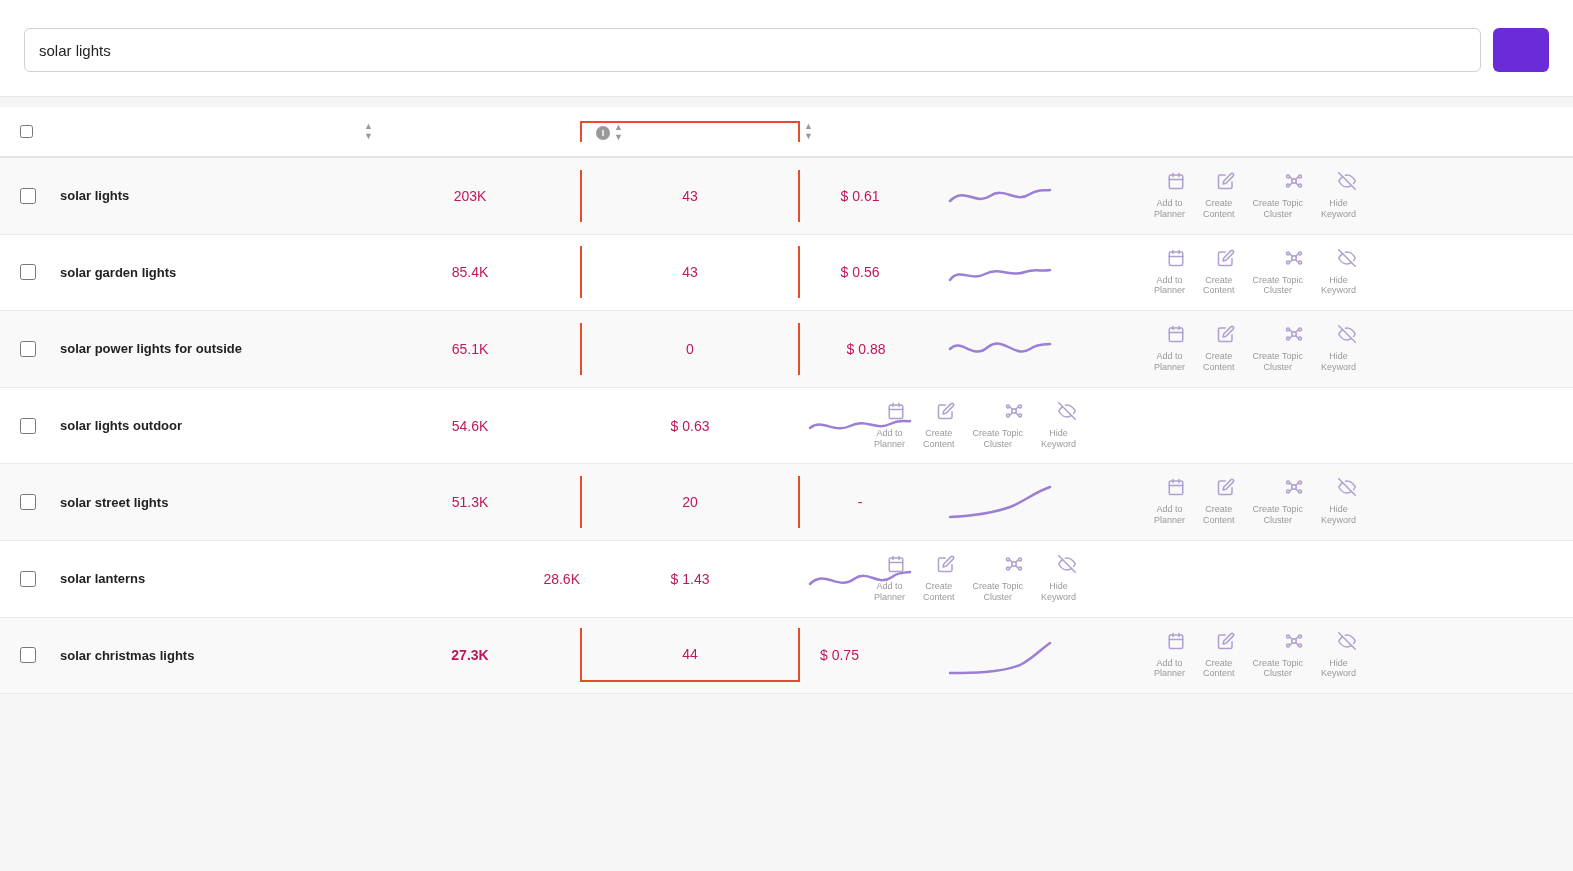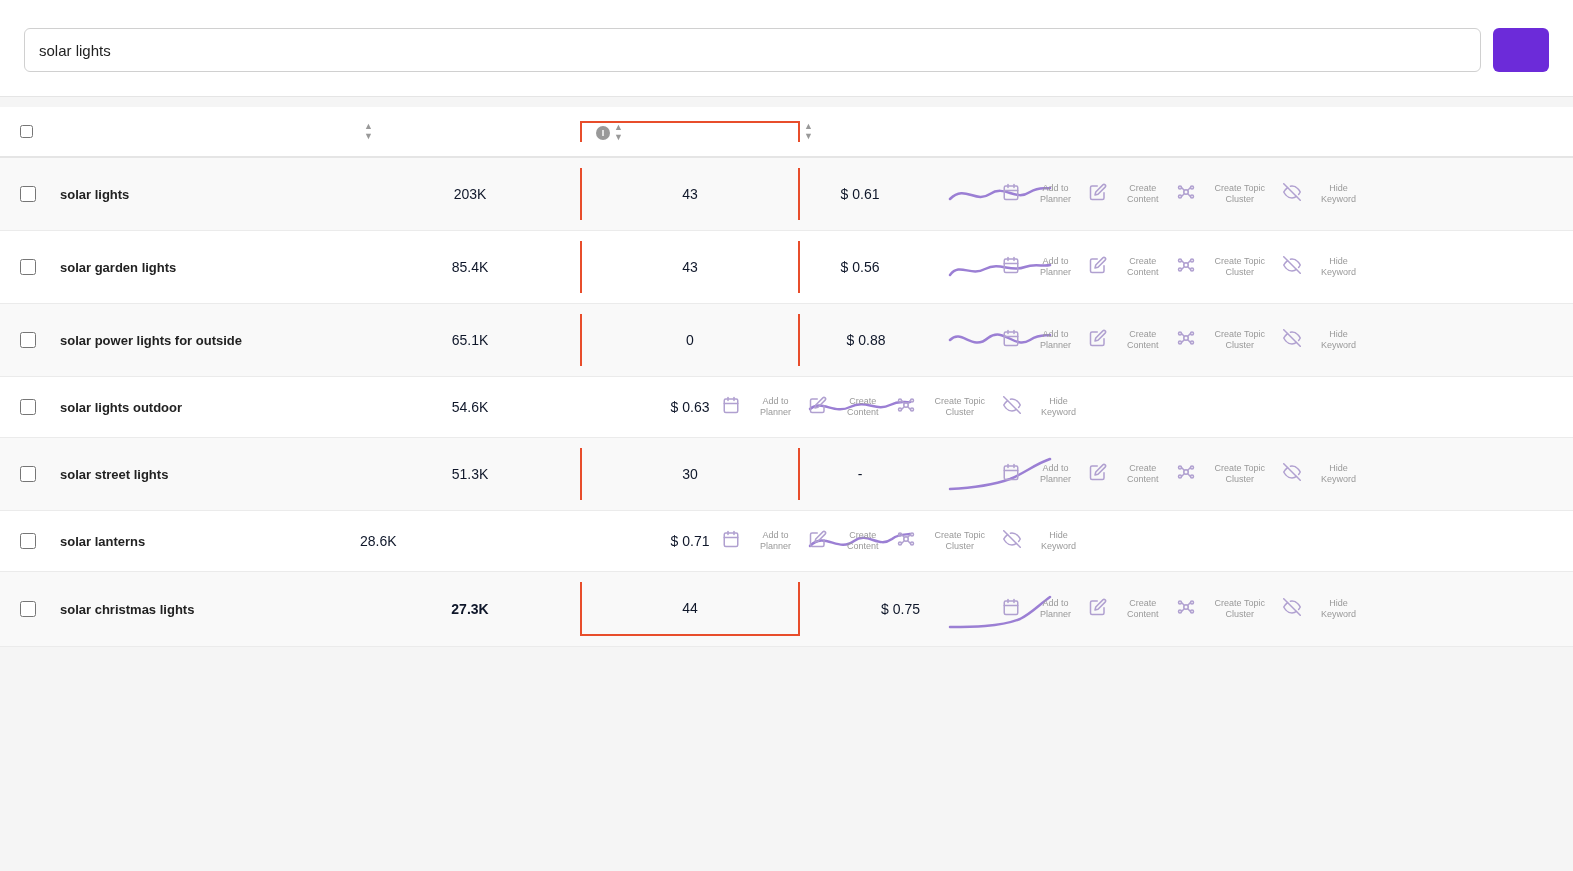--- a/index.html
+++ b/index.html
@@ -123,21 +123,21 @@
     }
 
     .keyword-cell {
       font-weight: 700;
       font-size: 13px;
     }
 
     .volume-cell, .difficulty-cell, .cpc-cell {
       font-size: 14px;
       font-weight: 500;
-      color: #0f172a;
+      color: #be185d;
     }
 
     .difficulty-cell {
       position: relative;
     }
 
     .trends-cell {
       display: flex;
       align-items: center;
       justify-content: center;
@@ -145,23 +145,23 @@
 
     .action-cell {
       display: flex;
       gap: 10px;
       align-items: center;
       justify-content: flex-end;
     }
 
     .action-btn {
       display: flex;
-      flex-direction: row;
-      align-items: center;
-      gap: 20px;
+      flex-direction: column;
+      align-items: flex-end;
+      gap: 3px;
       cursor: pointer;
       background: none;
       border: none;
       padding: 4px;
     }
 
     .action-icon {
       font-size: 18px;
       color: #b0a0d0;
     }
@@ -456,21 +456,21 @@
       <span class="action-label">Hide<br>Keyword</span>
     </button>
         </div>
   </div>
       <div class="table-row" style="background: rgb(249, 249, 249);">
     <div class="checkbox-cell">
       <input type="checkbox" style="">
     </div>
     <div class="keyword-cell">solar street lights</div>
     <div class="volume-cell" style="text-align:center;">51.3K</div>
-    <div class="difficulty-cell" style="border-left: 2.5px solid #e84d2b;border-right: 2.5px solid #e84d2b; padding: 18px 10px; text-align: center;">30</div>
+    <div class="difficulty-cell" style="border-left: 2.5px solid #e84d2b;border-right: 2.5px solid #e84d2b; padding: 18px 10px; text-align: center;">20</div>
     <div class="cpc-cell" style="text-align:center;">-</div>
     <div class="trends-cell">
           <svg class="trend-svg" width="100" height="40" viewBox="0 0 100 40" fill="none" xmlns="http://www.w3.org/2000/svg">
     <path d="M0,35 C20,34 40,32 60,25 C75,19 85,10 100,5" stroke="#9b7fd4" stroke-width="2.5" fill="none" stroke-linecap="round"></path>
   </svg>
         </div>
     <div class="action-cell">
           <button class="action-btn">
       <span class="action-icon"><svg width="18" height="18" viewBox="0 0 24 24" fill="none" stroke="#b0a0d0" stroke-width="2" stroke-linecap="round" stroke-linejoin="round">
                 <rect x="3" y="4" width="18" height="18" rx="2"></rect>
@@ -509,22 +509,22 @@
               </svg></span>
       <span class="action-label">Hide<br>Keyword</span>
     </button>
         </div>
   </div>
       <div class="table-row" style="background: rgb(255, 255, 255);">
     <div class="checkbox-cell">
       <input type="checkbox" style="">
     </div>
     <div class="keyword-cell">solar lanterns</div>
-    <div class="volume-cell" style="text-align:left;">28.6K</div>
-    <div class="cpc-cell" style="text-align:center;">$ 0.71</div>
+    <div class="volume-cell" style="text-align:right;">28.6K</div>
+    <div class="cpc-cell" style="text-align:center;">$ 1.43</div>
     <div class="trends-cell">
           <svg class="trend-svg" width="100" height="40" viewBox="0 0 100 40" fill="none" xmlns="http://www.w3.org/2000/svg">
     <path d="M0,25 C15,10 28,32 44,20 C58,10 68,28 82,18 C90,12 96,14 100,13" stroke="#9b7fd4" stroke-width="2.5" fill="none" stroke-linecap="round"></path>
   </svg>
         </div>
     <div class="action-cell">
           <button class="action-btn">
       <span class="action-icon"><svg width="18" height="18" viewBox="0 0 24 24" fill="none" stroke="#b0a0d0" stroke-width="2" stroke-linecap="round" stroke-linejoin="round">
                 <rect x="3" y="4" width="18" height="18" rx="2"></rect>
                 <line x1="16" y1="2" x2="16" y2="6"></line>
@@ -564,21 +564,21 @@
     </button>
         </div>
   </div>
       <div class="table-row" style="background: rgb(249, 249, 249);">
     <div class="checkbox-cell">
       <input type="checkbox" style="">
     </div>
     <div class="keyword-cell">solar christmas lights</div>
     <div class="volume-cell" style="text-align:center;font-weight:bold;">27.3K</div>
     <div class="difficulty-cell" style="border-left: 2.5px solid #e84d2b;border-right: 2.5px solid #e84d2b;border-bottom: 2.5px solid #e84d2b; padding: 18px 10px; text-align: center;">44</div>
-    <div class="cpc-cell" style="text-align:right;margin-left:20px;">$ 0.75</div>
+    <div class="cpc-cell" style="text-align:left;margin-left:20px;">$ 0.75</div>
     <div class="trends-cell">
           <svg class="trend-svg" width="100" height="40" viewBox="0 0 100 40" fill="none" xmlns="http://www.w3.org/2000/svg">
     <path d="M0,38 C20,38 50,38 70,30 C82,24 90,15 100,8" stroke="#9b7fd4" stroke-width="2.5" fill="none" stroke-linecap="round"></path>
   </svg>
         </div>
     <div class="action-cell">
           <button class="action-btn">
       <span class="action-icon"><svg width="18" height="18" viewBox="0 0 24 24" fill="none" stroke="#b0a0d0" stroke-width="2" stroke-linecap="round" stroke-linejoin="round">
                 <rect x="3" y="4" width="18" height="18" rx="2"></rect>
                 <line x1="16" y1="2" x2="16" y2="6"></line>

